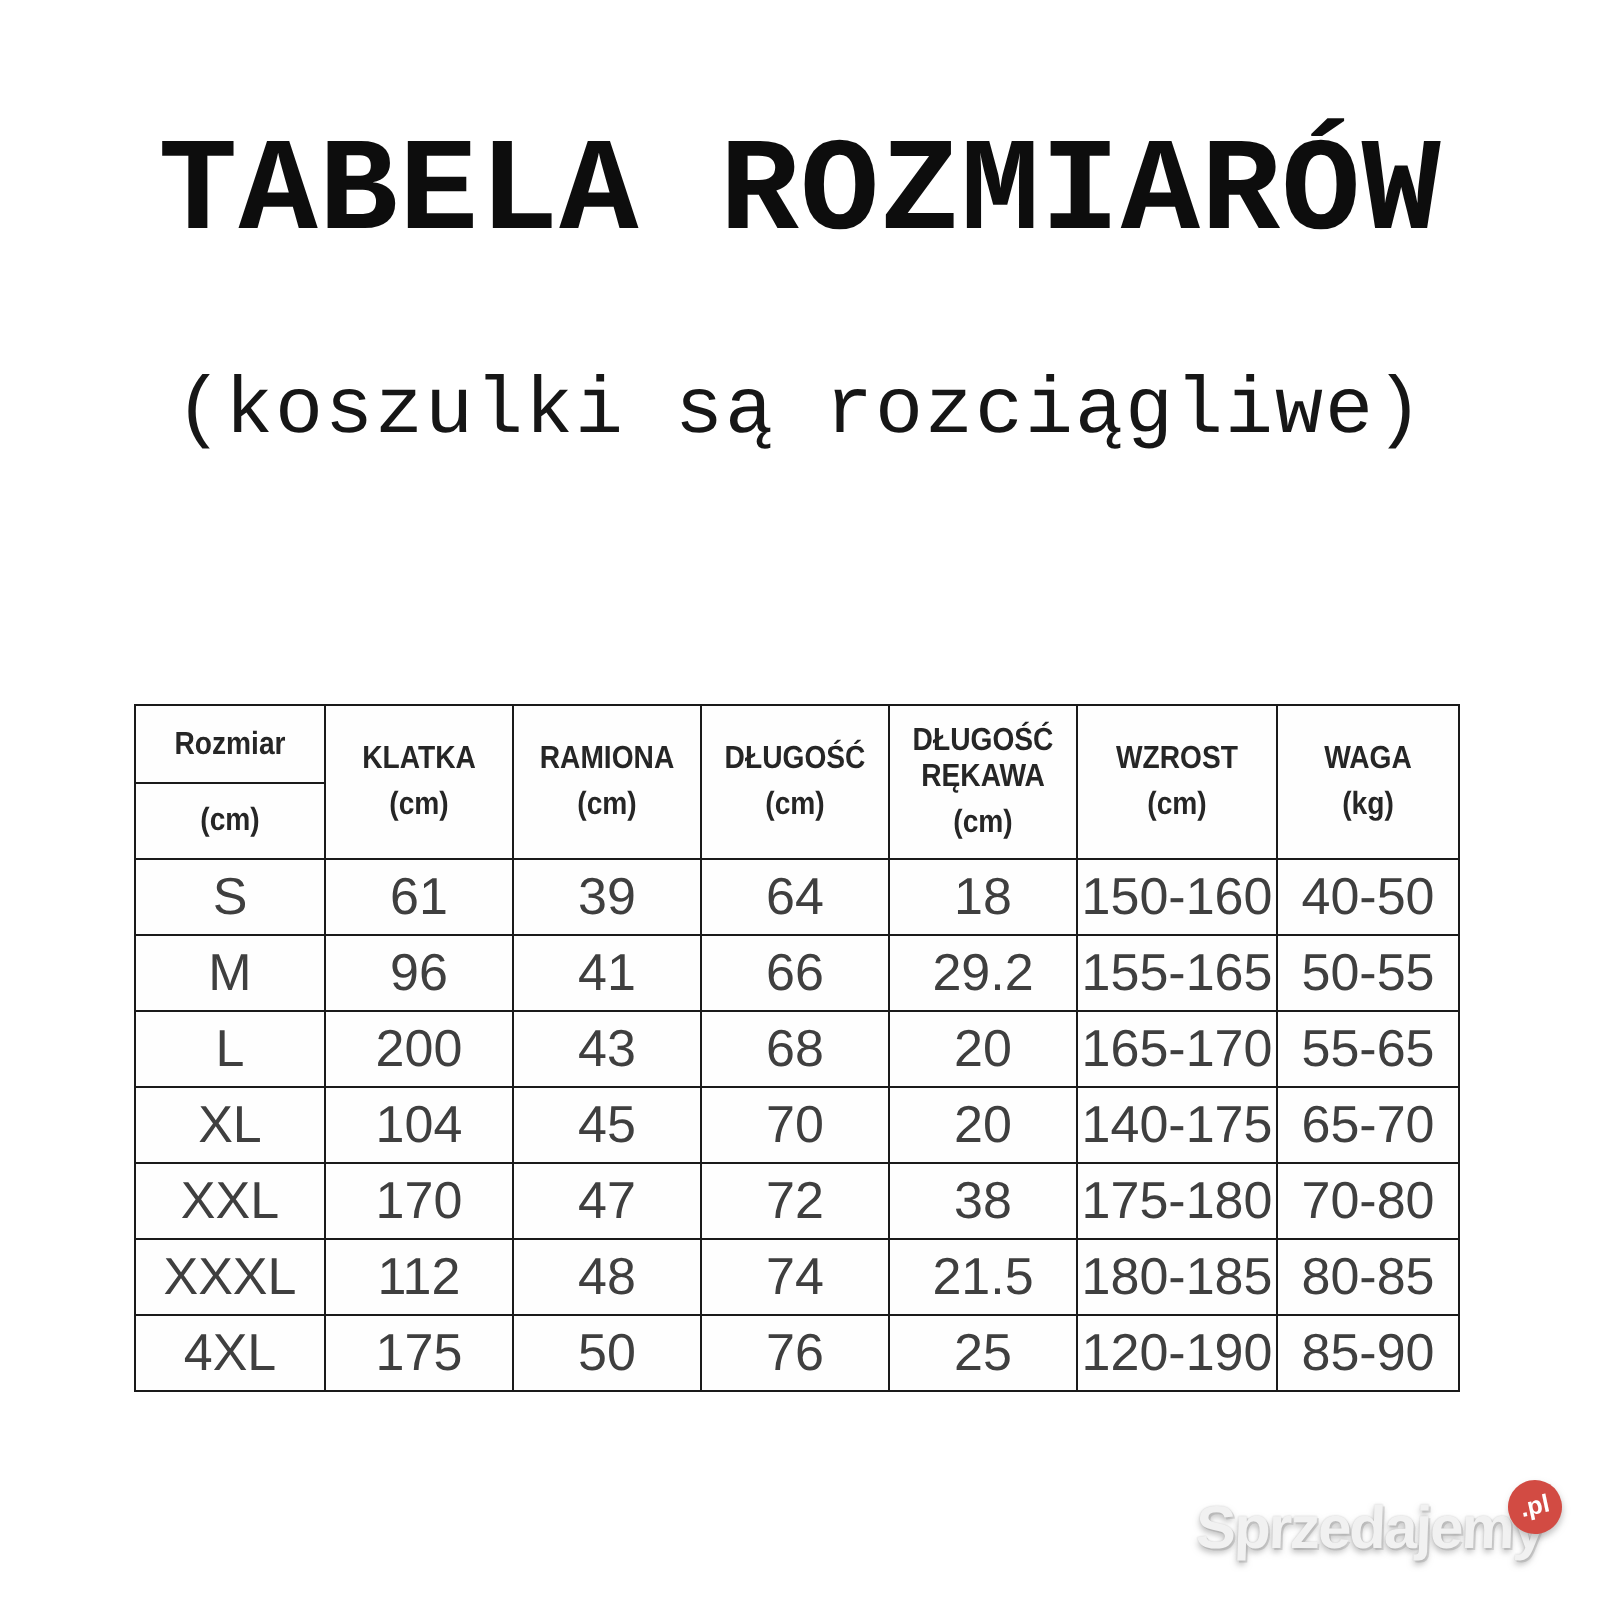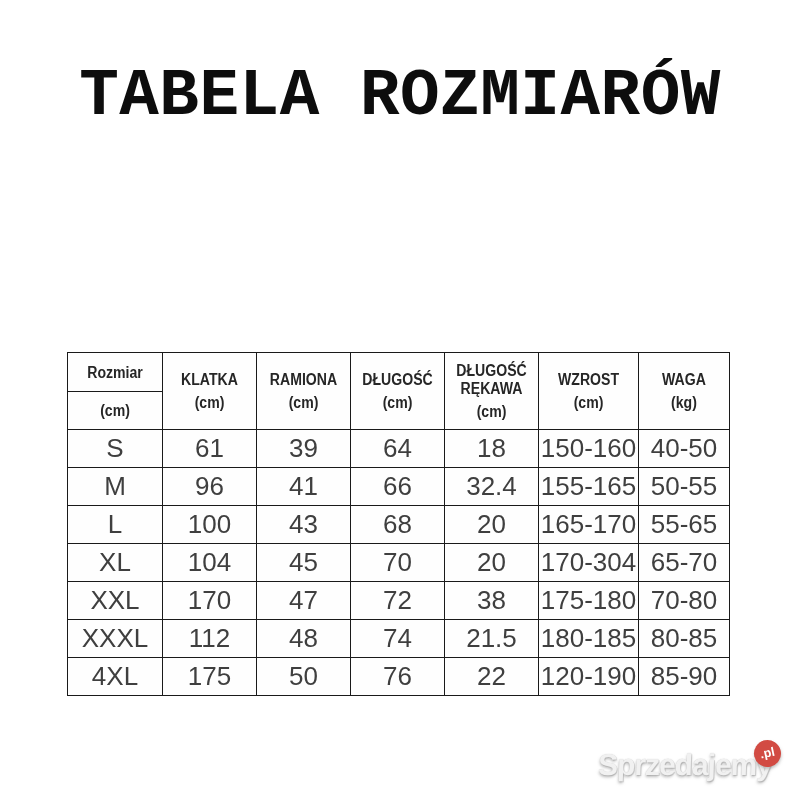--- a/index.html
+++ b/index.html
@@ -110,20 +110,21 @@
     line-height: 1;
   }
 </style>
 </head>
 <body>
 
 <div class="canvas">
 
   <h1 class="title">TABELA ROZMIARÓW</h1>
 
+  <div class="subtitle">(koszulki są rozciągliwe)</div>
 
   <table class="size-table">
     <colgroup>
       <col style="width:95px">
       <col style="width:94px">
       <col style="width:94px">
       <col style="width:94px">
       <col style="width:94px">
       <col style="width:100px">
       <col style="width:91px">
@@ -173,40 +174,40 @@
         <td>64</td>
         <td>18</td>
         <td>150-160</td>
         <td>40-50</td>
       </tr>
       <tr>
         <td>M</td>
         <td>96</td>
         <td>41</td>
         <td>66</td>
-        <td>32.4</td>
+        <td>29.2</td>
         <td>155-165</td>
         <td>50-55</td>
       </tr>
       <tr>
         <td>L</td>
-        <td>100</td>
+        <td>200</td>
         <td>43</td>
         <td>68</td>
         <td>20</td>
         <td>165-170</td>
         <td>55-65</td>
       </tr>
       <tr>
         <td>XL</td>
         <td>104</td>
         <td>45</td>
         <td>70</td>
         <td>20</td>
-        <td>170-304</td>
+        <td>140-175</td>
         <td>65-70</td>
       </tr>
       <tr>
         <td>XXL</td>
         <td>170</td>
         <td>47</td>
         <td>72</td>
         <td>38</td>
         <td>175-180</td>
         <td>70-80</td>
@@ -218,21 +219,21 @@
         <td>74</td>
         <td>21.5</td>
         <td>180-185</td>
         <td>80-85</td>
       </tr>
       <tr>
         <td>4XL</td>
         <td>175</td>
         <td>50</td>
         <td>76</td>
-        <td>22</td>
+        <td>25</td>
         <td>120-190</td>
         <td>85-90</td>
       </tr>
     </tbody>
   </table>
 
   <div class="watermark">
     <span class="wm-text">Sprzedajemy</span>
     <span class="wm-badge">
       <span class="wm-badge-text">.pl</span>

